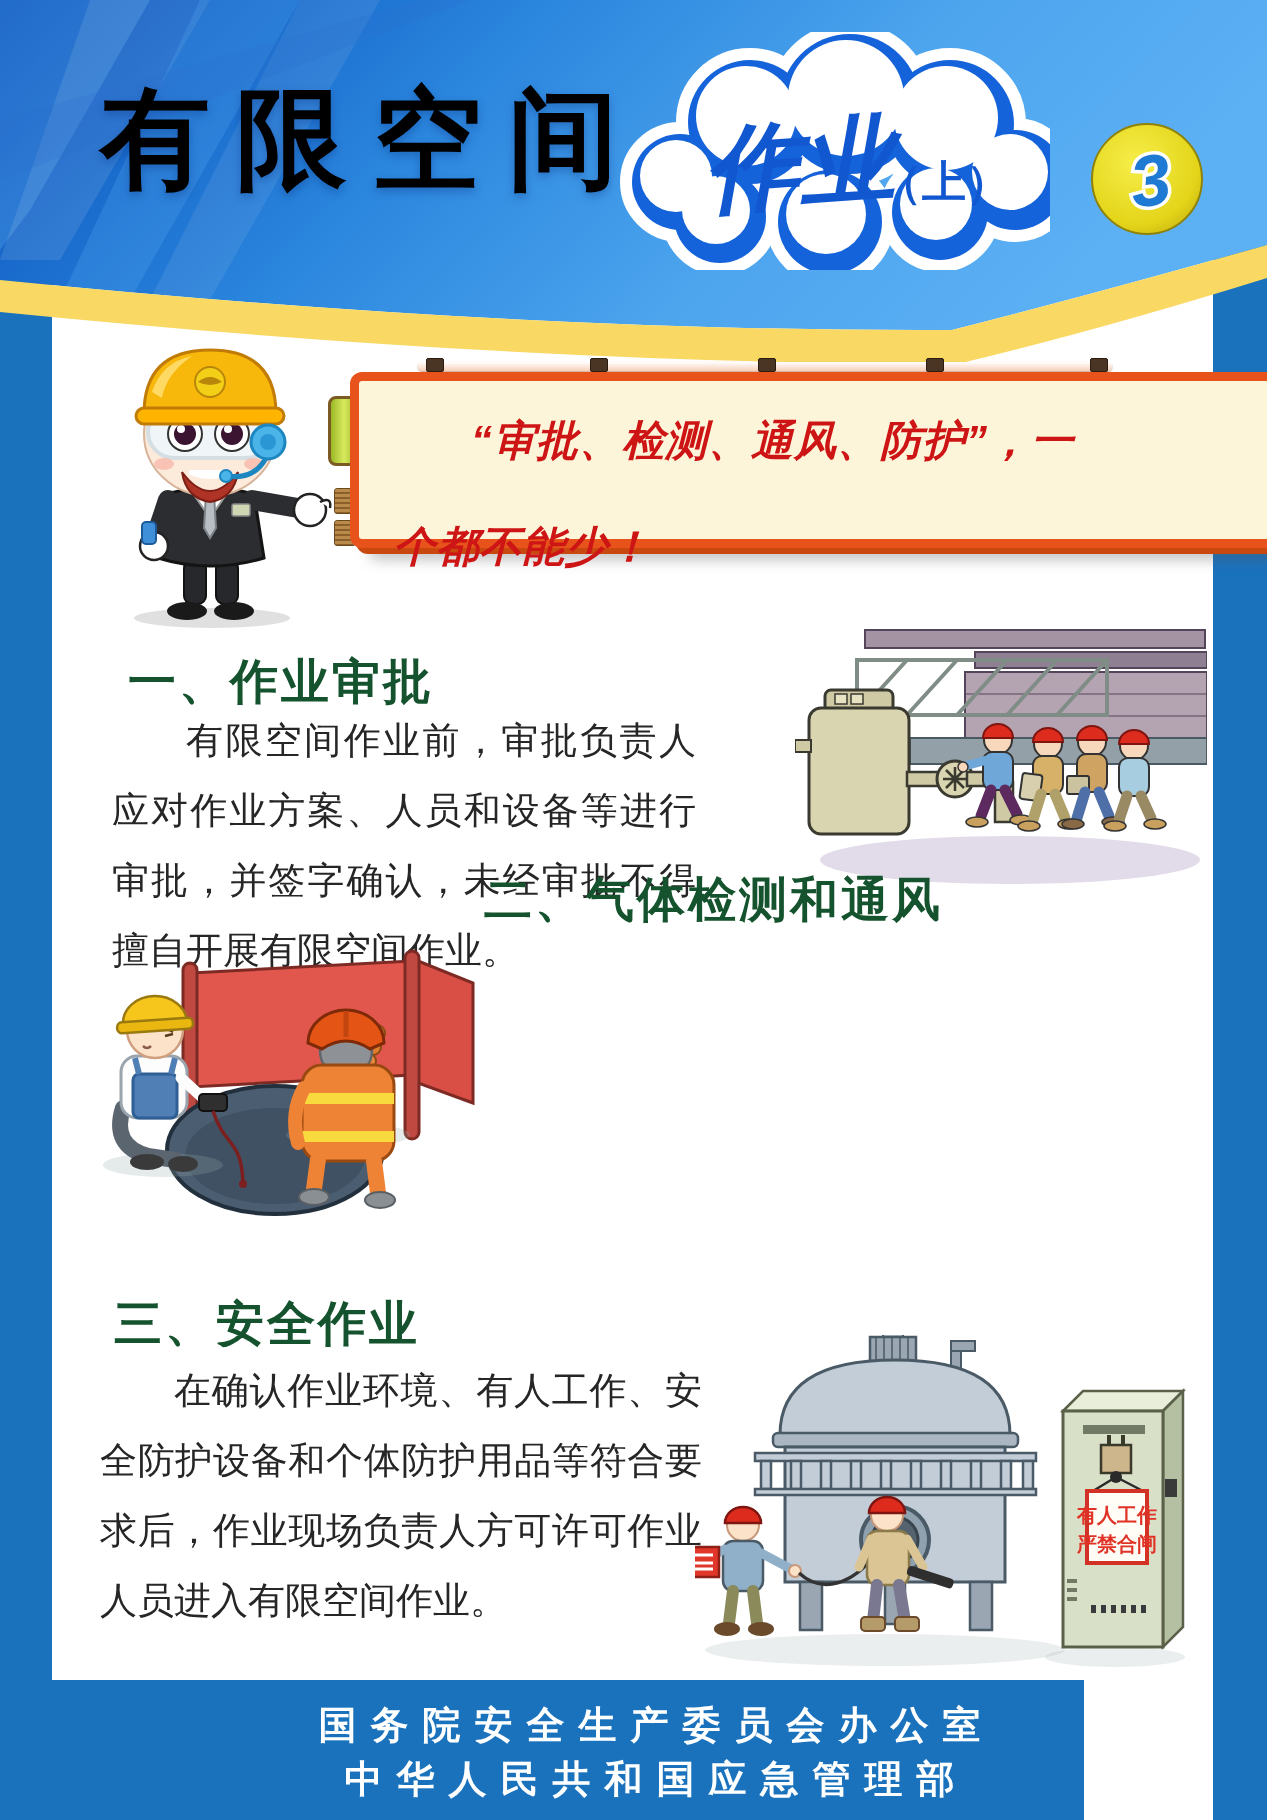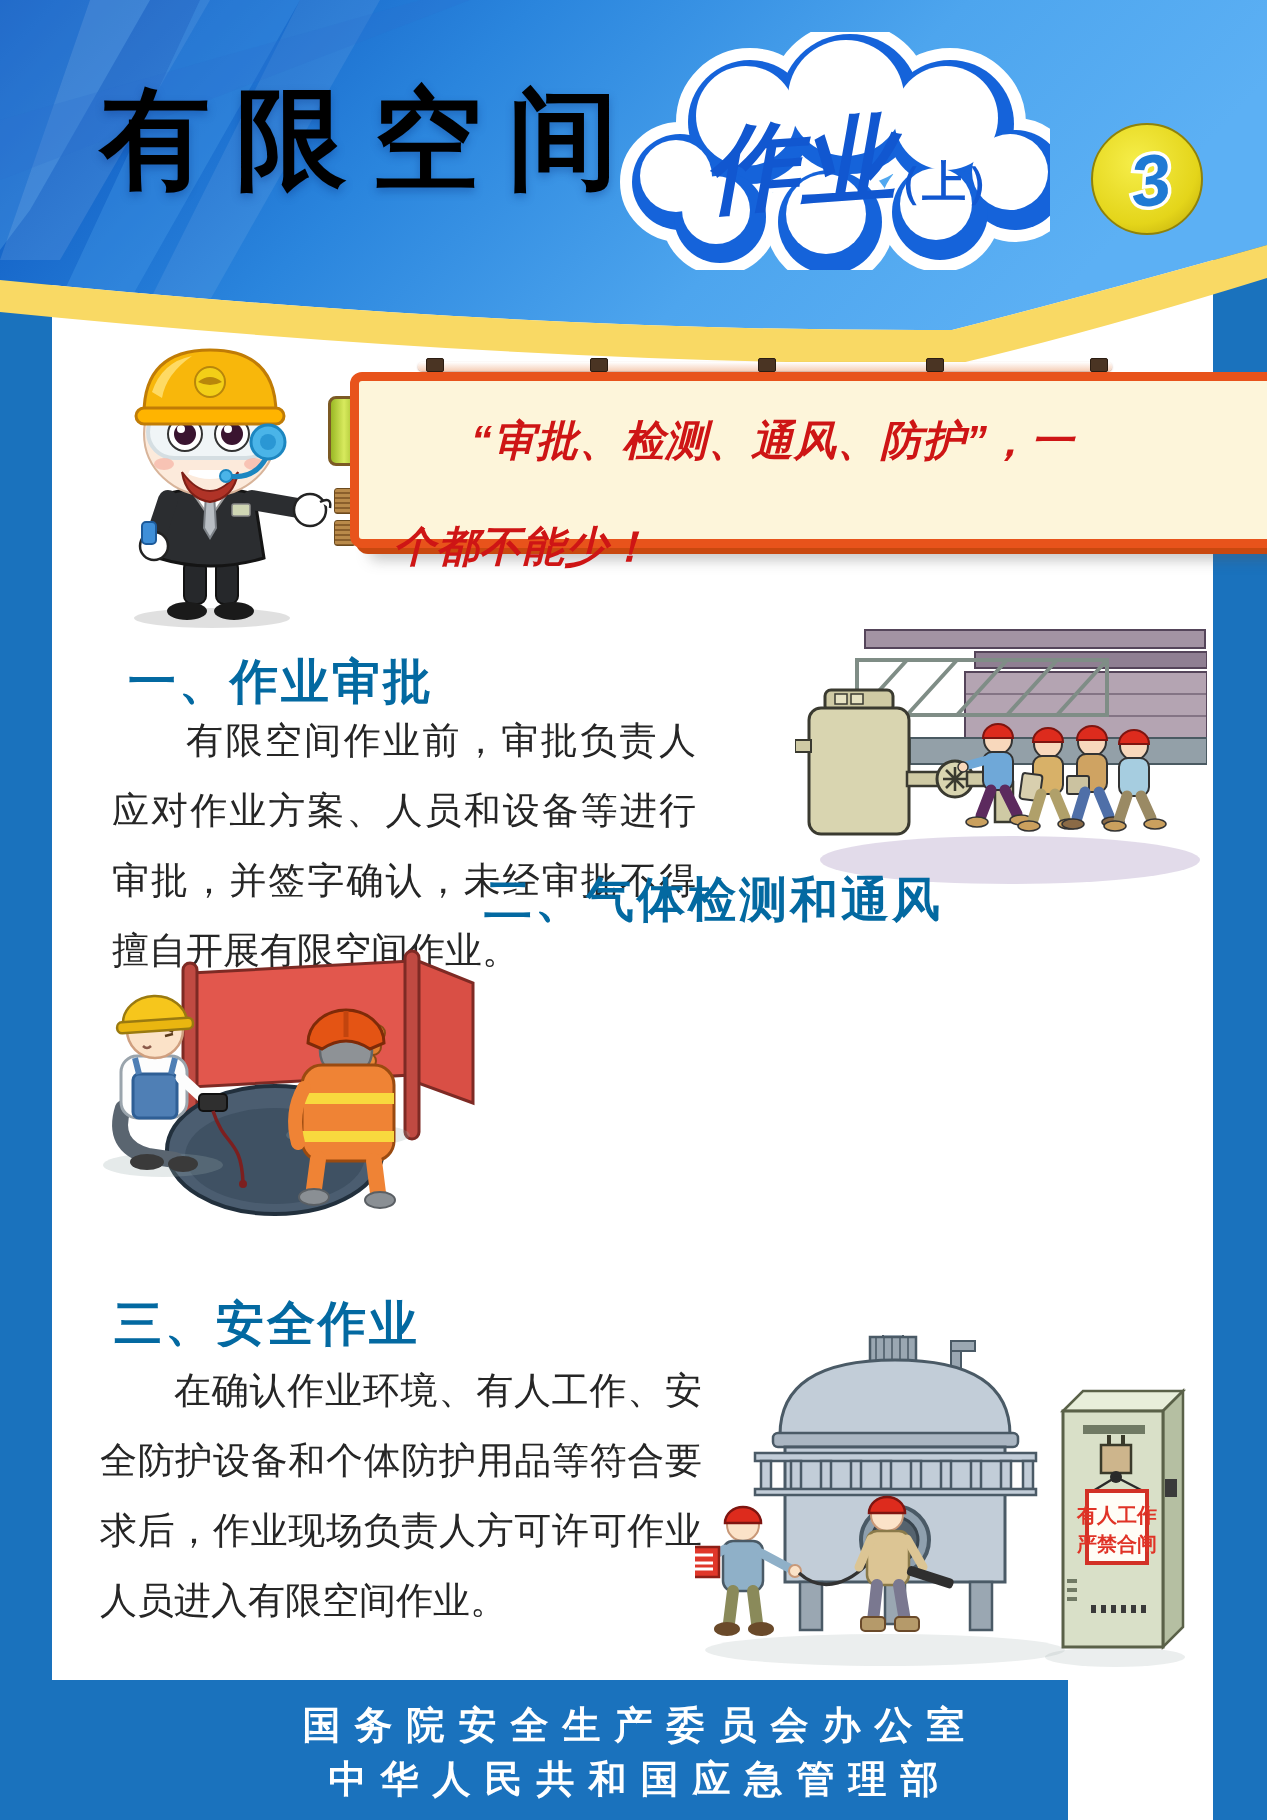--- a/index.html
+++ b/index.html
@@ -5,21 +5,21 @@
   html,body{margin:0;padding:0;background:#e8e8e8;}
   .poster{
     position:relative;width:1267px;height:1820px;margin:0 auto;
     background:#ffffff;overflow:hidden;
     font-family:"Liberation Sans",sans-serif;
   }
   
   .side-border{position:absolute;top:0;height:1820px;background:#1a72bd;}
   .side-border.left{left:0;width:52px;}
   .side-border.right{left:1213px;width:54px;}
-  .footer{position:absolute;left:0;top:1680px;width:1068px;height:140px;background:#1a72bd;}
+  .footer{position:absolute;left:16px;top:1680px;width:1068px;height:140px;background:#1a72bd;}
   .footer .line{position:absolute;left:0;width:1267px;text-align:center;color:#ffffff;
     font-weight:700;font-size:38px;letter-spacing:14px;text-indent:14px;}
   .footer .l1{top:20px;}
   .footer .l2{top:74px;}
 
   
   .header-svg{position:absolute;left:0;top:0;width:1267px;height:400px;}
   .main-title{
     position:absolute;left:100px;top:66px;color:#000000;font-size:110px;font-weight:900;
     letter-spacing:26px;text-shadow:0 4px 8px rgba(10,50,130,.35);white-space:nowrap;
@@ -47,21 +47,21 @@
   .clamp{position:absolute;top:-4px;width:16px;height:12px;background:#4a3423;border:1px solid #2b1d12;border-radius:2px;}
   .roller{position:absolute;left:328px;top:396px;width:26px;height:64px;background:linear-gradient(90deg,#9ab825,#d8ea5e,#9ab825);
     border:3px solid #7c5a24;border-radius:8px;}
   .screws{position:absolute;width:20px;height:56px;}
   .screws .s{width:20px;height:24px;margin-bottom:6px;border:1px solid #6b4a1e;
     background:repeating-linear-gradient(180deg,#b98a4a 0 3px,#8a5f2c 3px 5px);border-radius:3px;}
   .screws.r{left:1152px;top:428px;}
   .screws.l{left:334px;top:488px;}
 
   
-  .sec-heading{position:absolute;color:#0369a1;font-weight:900;font-size:48px;letter-spacing:3px;white-space:nowrap;}
+  .sec-heading{position:absolute;color:#14532d;font-weight:900;font-size:48px;letter-spacing:3px;white-space:nowrap;}
   .sec-body{position:absolute;color:#262626;font-weight:400;text-align:justify;text-indent:2em;margin:0;}
   #h1{left:128px;top:650px;}
   #p1{left:112px;top:706px;width:584px;font-size:37px;line-height:70px;}
   #h2{left:484px;top:868px;}
   #p2{left:428px;top:964px;width:730px;font-size:40px;line-height:60px;}
   #h3{left:114px;top:1292px;}
   #p3{left:100px;top:1356px;width:602px;font-size:37px;line-height:70px;}
 
   .illus{position:absolute;}
   #illus1{left:795px;top:622px;width:412px;height:268px;}

